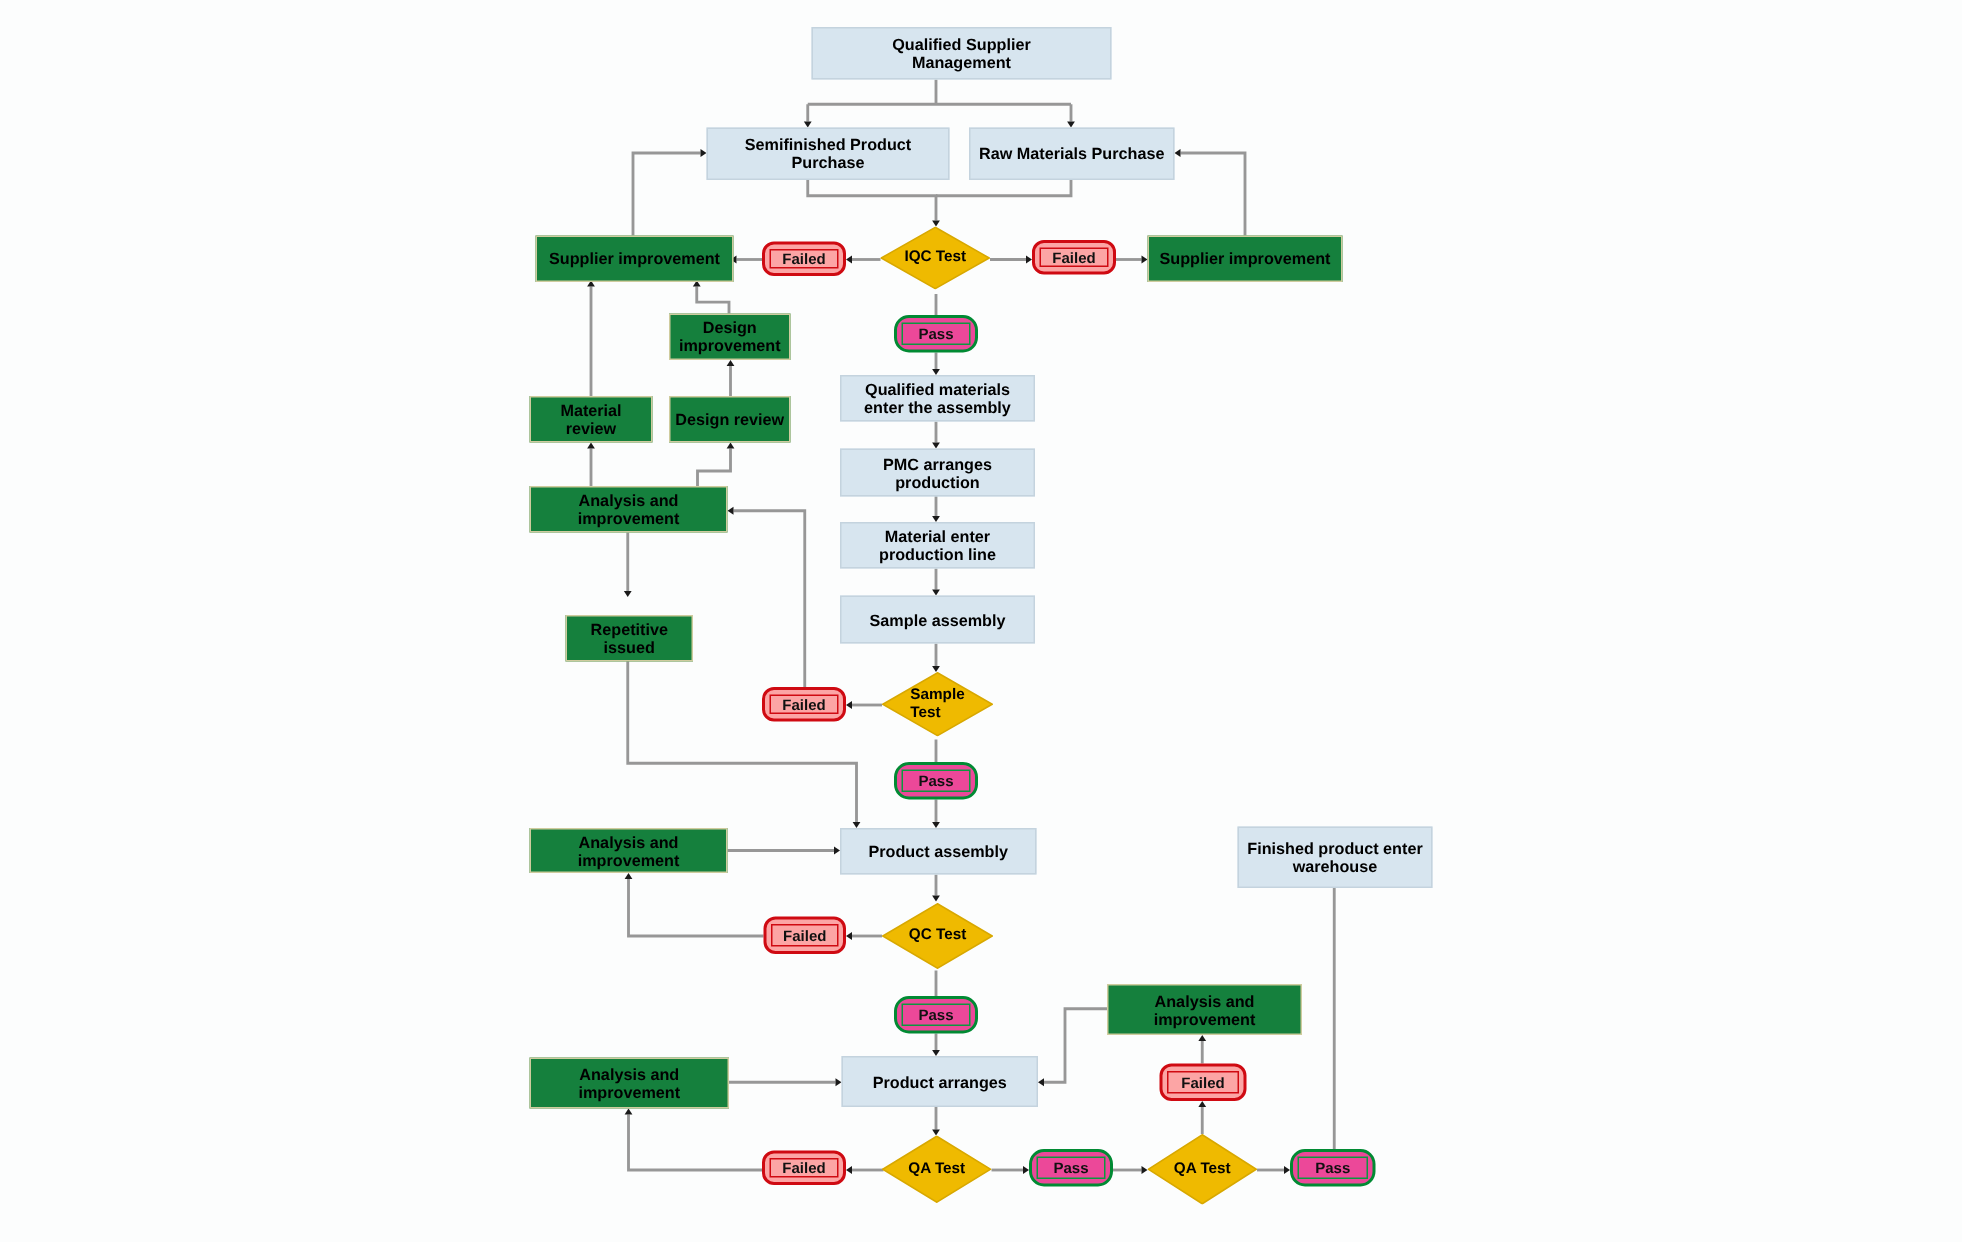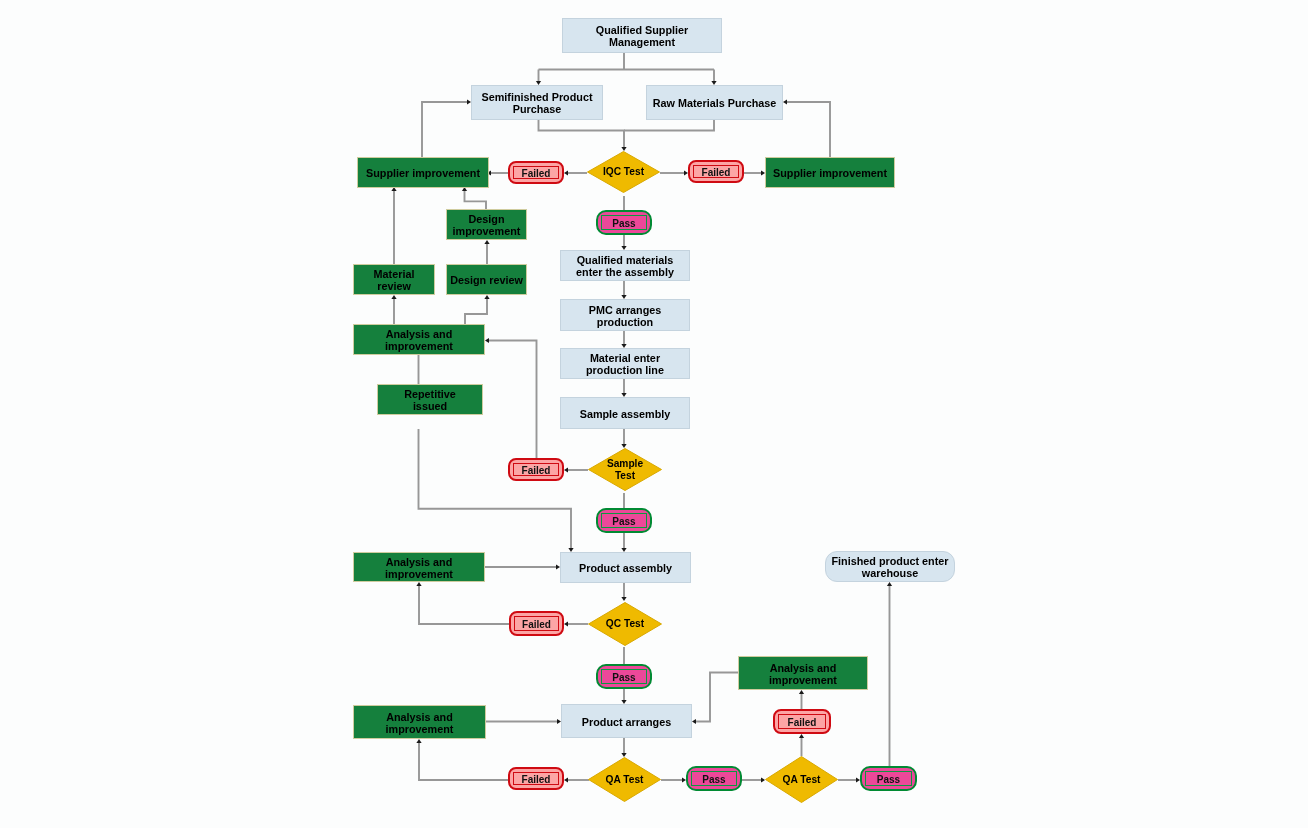--- a/index.html
+++ b/index.html
@@ -8,21 +8,21 @@
   #canvas{position:relative;width:1308px;height:828px;background:#fcfdfd;}
   svg#edges{position:absolute;left:0;top:0;width:1308px;height:828px;}
   .node{position:absolute;box-sizing:border-box;padding-top:3px;display:flex;align-items:center;justify-content:center;text-align:center;font-weight:bold;color:#000;line-height:1.08;white-space:pre-line;}
   .proc{background:#d7e5ef;border:1px solid #c4d3de;font-size:10.8px;}
   .imp{background:#15803d;border:1px solid #cfcc9e;font-size:10.8px;}
   .fail{background:#fca5a5;border:2px solid #cf0a12;border-radius:8px;color:#111;font-size:10px;position:absolute;}
   .fail::before{content:"";position:absolute;left:3px;right:3px;top:3px;bottom:3px;border:1px solid #cf0a12;pointer-events:none;}
   .pass{background:#ec4899;border:2px solid #018a33;border-radius:10px;color:#111;font-size:10px;position:absolute;}
   .pass::before{content:"";position:absolute;left:3px;right:3px;top:3px;bottom:3px;border:1px solid #0c9840;pointer-events:none;}
   .dia{position:absolute;}
-  .dia .lbl{position:absolute;left:0;top:0;width:100%;height:100%;display:flex;align-items:center;justify-content:center;text-align:center;font-weight:bold;font-size:10.2px;color:#000;line-height:1.1;white-space:pre-line;}
+  .dia .lbl{position:absolute;left:0;top:0;width:100%;height:100%;display:flex;align-items:center;justify-content:center;font-weight:bold;font-size:10.2px;color:#000;line-height:1.1;white-space:pre-line;}
 </style>
 </head>
 <body>
 
 <div id="canvas">
   <svg id="edges">
       <g>
         <path d="M 624 53 L 624 69.5 M 538.5 69.5 L 714 69.5 M 538.5 69.5 L 538.5 81" fill="none" stroke="#979797" stroke-width="1.9"></path>
         <path d="M 538.5 85 L 535.9 81 L 541.1 81 Z" fill="#1a1a1a"></path>
       </g>
@@ -189,23 +189,23 @@
       <g>
         <path d="M 838 780 L 856 780" fill="none" stroke="#979797" stroke-width="1.9"></path>
         <path d="M 860 780 L 856 777.4 L 856 782.6 Z" fill="#1a1a1a"></path>
       </g>
       <g>
         <path d="M 889.5 775 L 889.5 586" fill="none" stroke="#979797" stroke-width="1.9"></path>
         <path d="M 889.5 582 L 886.9 586 L 892.1 586 Z" fill="#1a1a1a"></path>
       </g>
     </svg>
   <div id="nodes">
-      <div class="node proc" style="left: 562px; top: 18px; width: 160px; height: 35px;">Qualified Supplier
+      <div class="node proc" style="left: 541px; top: 18px; width: 200px; height: 35px;">Qualified Supplier
 Management</div>
-      <div class="node proc" style="left: 471px; top: 85px; width: 132px; height: 35px;">Semifinished Product
+      <div class="node proc" style="left: 471px; top: 85px; width: 162px; height: 35px;">Semifinished Product
 Purchase</div>
       <div class="node proc" style="left: 646px; top: 85px; width: 137px; height: 35px;">Raw Materials Purchase</div>
       <div class="dia" style="left: 587px; top: 151px; width: 73px; height: 42px;"><svg width="73" height="42">
           <polygon points="36.5,0.5 72.5,21 36.5,41.5 0.5,21" fill="#efba00" stroke="#d8a800" stroke-width="1"></polygon>
         </svg><div class="lbl">IQC Test</div></div>
       <div class="node fail" style="left: 508px; top: 161px; width: 56px; height: 23px;">Failed</div>
       <div class="node fail" style="left: 688px; top: 160px; width: 56px; height: 23px;">Failed</div>
       <div class="node imp" style="left: 357px; top: 157px; width: 132px; height: 31px;">Supplier improvement</div>
       <div class="node imp" style="left: 765px; top: 157px; width: 130px; height: 31px;">Supplier improvement</div>
       <div class="node pass" style="left: 596px; top: 210px; width: 56px; height: 25px;">Pass</div>
@@ -222,21 +222,21 @@
 Test</div></div>
       <div class="node fail" style="left: 508px; top: 458px; width: 56px; height: 23px;">Failed</div>
       <div class="node pass" style="left: 596px; top: 508px; width: 56px; height: 25px;">Pass</div>
       <div class="node imp" style="left: 446px; top: 209px; width: 81px; height: 31px;">Design
 improvement</div>
       <div class="node imp" style="left: 353px; top: 264px; width: 82px; height: 31px;">Material
 review</div>
       <div class="node imp" style="left: 446px; top: 264px; width: 81px; height: 31px;">Design review</div>
       <div class="node imp" style="left: 353px; top: 324px; width: 132px; height: 31px;">Analysis and
 improvement</div>
-      <div class="node imp" style="left: 377px; top: 384px; width: 106px; height: 31px;">Repetitive
+      <div class="node imp" style="left: 377px; top: 410px; width: 85px; height: 31px;">Repetitive
 issued</div>
       <div class="node proc" style="left: 560px; top: 552px; width: 131px; height: 31px;">Product assembly</div>
       <div class="node imp" style="left: 353px; top: 552px; width: 132px; height: 30px;">Analysis and
 improvement</div>
       <div class="dia" style="left: 588px; top: 602px; width: 74px; height: 44px;"><svg width="74" height="44">
           <polygon points="37,0.5 73.5,22 37,43.5 0.5,22" fill="#efba00" stroke="#d8a800" stroke-width="1"></polygon>
         </svg><div class="lbl">QC Test</div></div>
       <div class="node fail" style="left: 509px; top: 611px; width: 55px; height: 25px;">Failed</div>
       <div class="node pass" style="left: 596px; top: 664px; width: 56px; height: 25px;">Pass</div>
       <div class="node proc" style="left: 561px; top: 704px; width: 131px; height: 34px;">Product arranges</div>
@@ -247,16 +247,16 @@
         </svg><div class="lbl">QA Test</div></div>
       <div class="node fail" style="left: 508px; top: 767px; width: 56px; height: 23px;">Failed</div>
       <div class="node pass" style="left: 686px; top: 766px; width: 56px; height: 25px;">Pass</div>
       <div class="dia" style="left: 765px; top: 756px; width: 73px; height: 47px;"><svg width="73" height="47">
           <polygon points="36.5,0.5 72.5,23.5 36.5,46.5 0.5,23.5" fill="#efba00" stroke="#d8a800" stroke-width="1"></polygon>
         </svg><div class="lbl">QA Test</div></div>
       <div class="node fail" style="left: 773px; top: 709px; width: 58px; height: 25px;">Failed</div>
       <div class="node imp" style="left: 738px; top: 656px; width: 130px; height: 34px;">Analysis and
 improvement</div>
       <div class="node pass" style="left: 860px; top: 766px; width: 57px; height: 25px;">Pass</div>
-      <div class="node proc" style="left: 825px; top: 551px; width: 130px; height: 31px; border-radius: 12px;">Finished product enter
+      <div class="node proc" style="left: 825px; top: 551px; width: 130px; height: 41px;">Finished product enter
 warehouse</div>
     </div>
 </div>
 
 </body></html>

